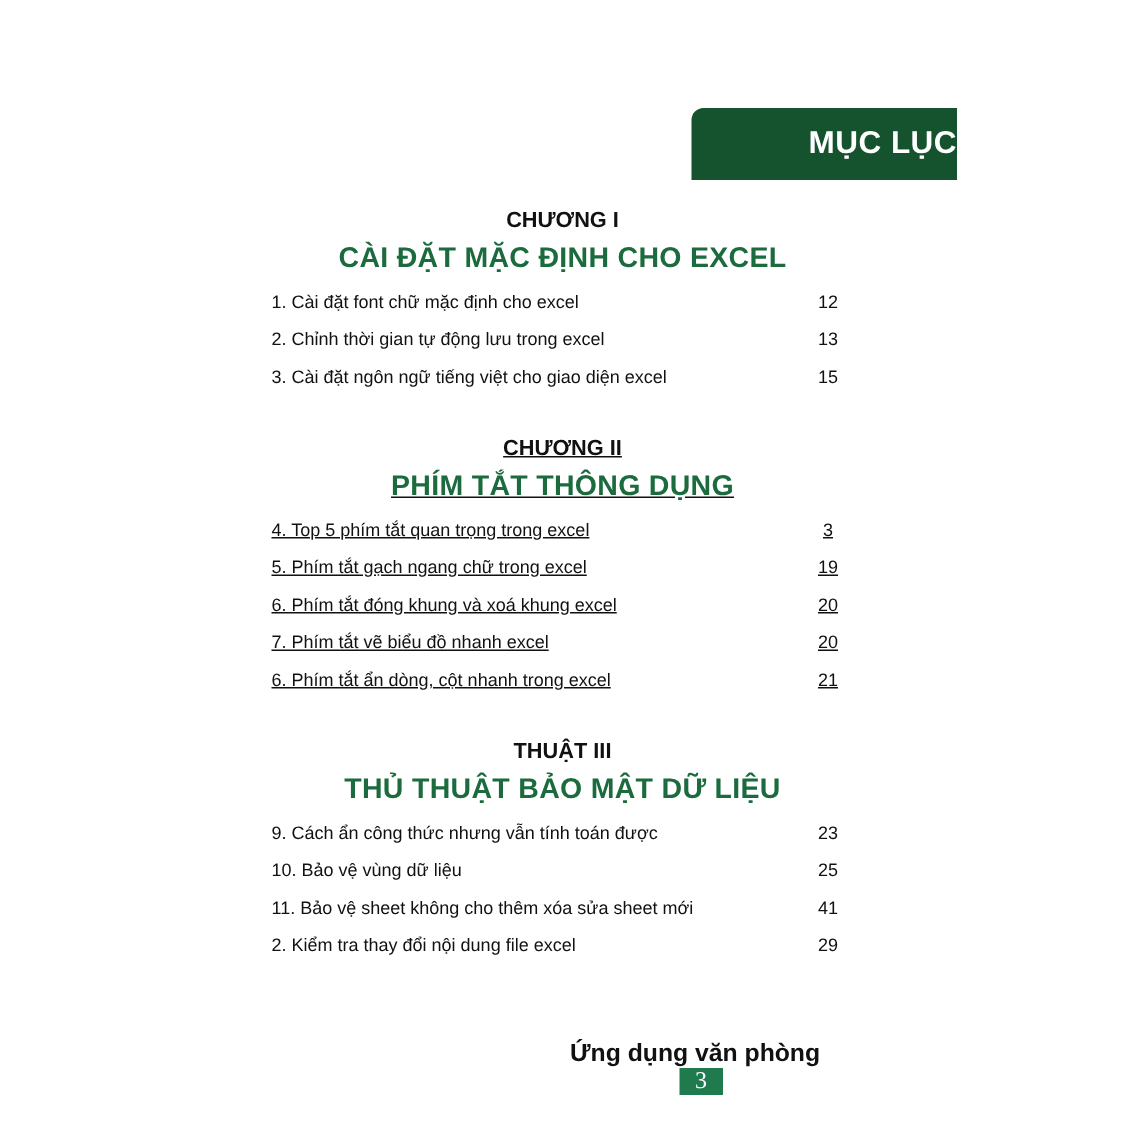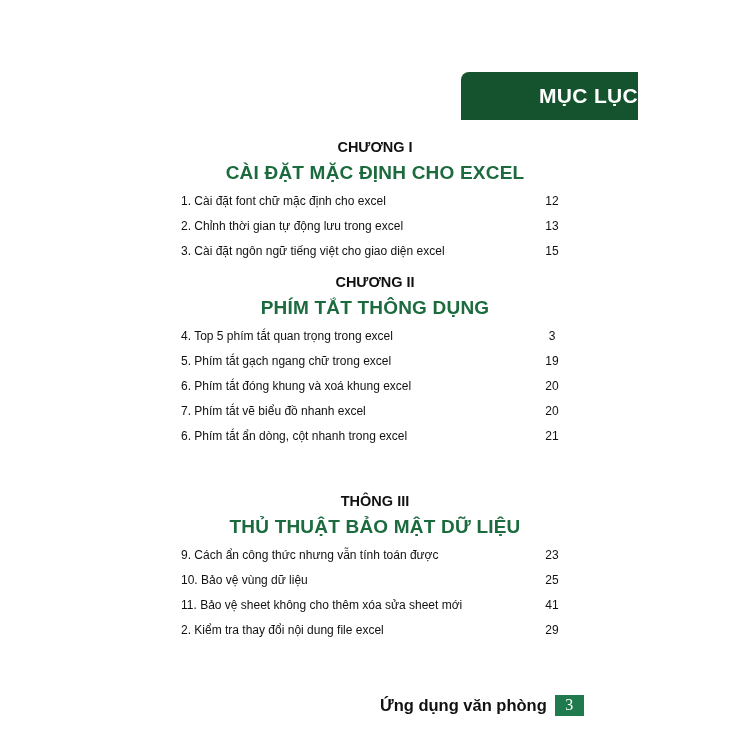--- a/index.html
+++ b/index.html
@@ -76,20 +76,21 @@
       text-align: center;
       margin-right: 8px;
     }
     .footer {
       position: absolute;
       left: 380px;
       top: 693px;
       height: 24px;
       display: flex;
       align-items: center;
+      flex-direction: column;
     }
     .footer-title {
       font-weight: bold;
       font-size: 16.5px;
       color: #111111;
       margin-right: 8px;
     }
     .page-number-box {
       width: 29px;
       height: 21px;
@@ -121,21 +122,21 @@
       <span class="toc-item-text">2. Chỉnh thời gian tự động lưu trong excel</span>
       <span class="toc-item-page">13</span>
     </li>
     <li class="toc-item">
       <span class="toc-item-text">3. Cài đặt ngôn ngữ tiếng việt cho giao diện excel</span>
       <span class="toc-item-page">15</span>
     </li>
   </ul>
 </section>
 
-<section class="chapter" style="top:271px;">
+<section class="chapter" style="top:288px;text-decoration:underline;">
   <div class="chapter-label">CHƯƠNG II</div>
   <div class="chapter-title">PHÍM TẮT THÔNG DỤNG</div>
   <ul class="toc-list">
     <li class="toc-item">
       <span class="toc-item-text">4. Top 5 phím tắt quan trọng trong excel</span>
       <span class="toc-item-page">3</span>
     </li>
     <li class="toc-item">
       <span class="toc-item-text">5. Phím tắt gạch ngang chữ trong excel</span>
       <span class="toc-item-page">19</span>
@@ -149,21 +150,21 @@
       <span class="toc-item-page">20</span>
     </li>
     <li class="toc-item">
       <span class="toc-item-text">6. Phím tắt ẩn dòng, cột nhanh trong excel</span>
       <span class="toc-item-page">21</span>
     </li>
   </ul>
 </section>
 
 <section class="chapter" style="top:490px;">
-  <div class="chapter-label">THÔNG III</div>
+  <div class="chapter-label">THUẬT III</div>
   <div class="chapter-title">THỦ THUẬT BẢO MẬT DỮ LIỆU</div>
   <ul class="toc-list">
     <li class="toc-item">
       <span class="toc-item-text">9. Cách ẩn công thức nhưng vẫn tính toán được</span>
       <span class="toc-item-page">23</span>
     </li>
     <li class="toc-item">
       <span class="toc-item-text">10. Bảo vệ vùng dữ liệu</span>
       <span class="toc-item-page">25</span>
     </li>

